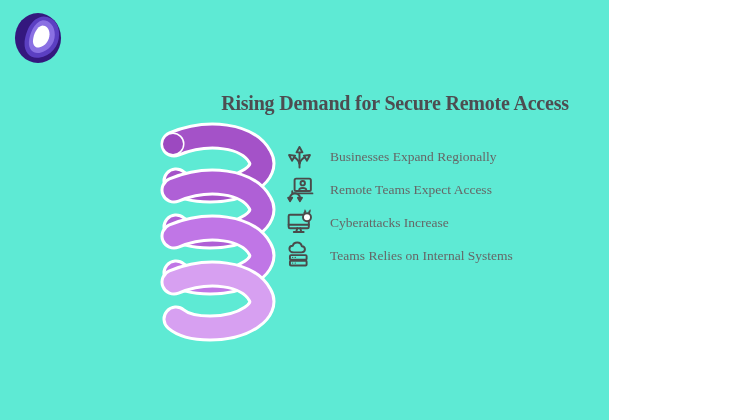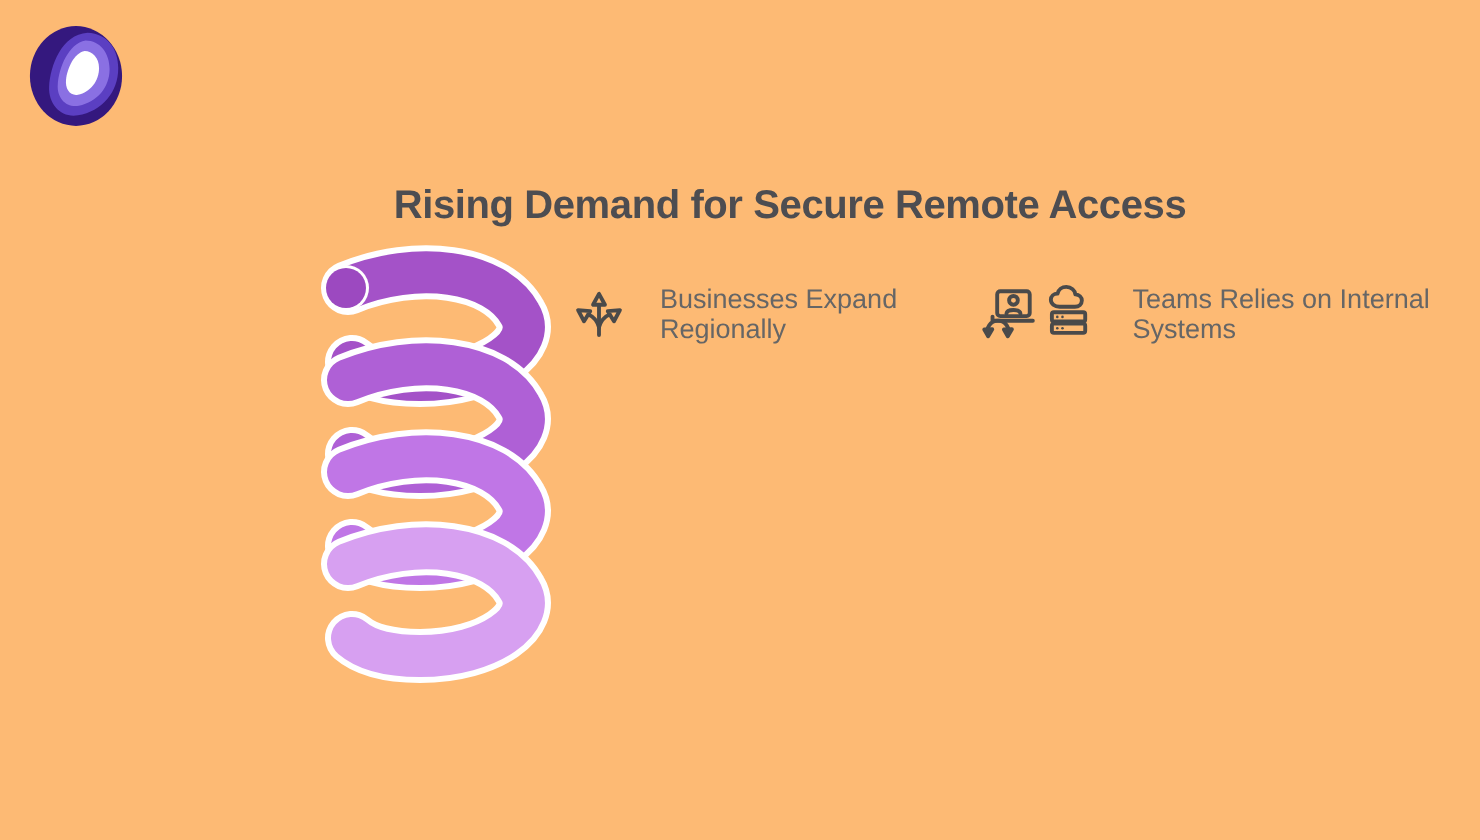--- a/index.html
+++ b/index.html
@@ -1,38 +1,38 @@
 <!DOCTYPE html>
 <html><head>
 <meta charset="utf-8">
 <style>
   html,body{margin:0;padding:0;background:#fff;}
   *{box-sizing:border-box;}
   #canvas{
     position:relative;
-    width:740px;height:420px;
-    background:#fdba74;
+    width:609px;height:420px;
+    background:#5eead4;
     overflow:hidden;
-    font-family:Liberation Sans, sans-serif;
+    font-family:Liberation Serif, serif;
   }
   .brand-logo{
     position:absolute;left:14px;top:11px;width:48px;height:54px;
   }
   .page-title{
     position:absolute;left:150px;top:92px;width:490px;
     text-align:center;
     font-size:20px;font-weight:bold;color:#4d4d51;
     letter-spacing:-0.2px;
   }
   .spiral{
     position:absolute;left:146px;top:120px;width:138px;height:224px;
   }
   .feature-list{
     position:absolute;left:283px;top:140px;
-    display:flex;flex-direction:row;gap:0;
+    display:flex;flex-direction:column;gap:0;
   }
   .feature-row{
     display:flex;align-items:center;height:33px;
   }
   .feature-icon{
     width:32px;height:32px;flex:0 0 32px;
     display:flex;align-items:center;justify-content:center;
   }
   .feature-icon svg{width:31px;height:31px;}
   .feature-label{
@@ -100,22 +100,38 @@
         <svg viewBox="0 0 24 24" class="line-icon">
           <rect x="8.2" y="3.6" width="12.6" height="9.6" rx="1.2"></rect>
           <circle cx="14.5" cy="7.1" r="1.7"></circle>
           <path d="M11.8 12.2 C12 10.4 17 10.4 17.2 12.2"></path>
           <path d="M6.4 13.4 L6.4 15 L22 15"></path>
           <path d="M4.7 20.6 A4.1 4.1 0 1 1 12.3 20.6"></path>
           <path d="M4.7 21 L3.2 18.4 L6.3 18.3 Z"></path>
           <path d="M12.3 21 L10.8 18.4 L13.9 18.3 Z"></path>
         </svg>
       </span>
+      <span class="feature-label">Remote Teams Expect Access</span>
     </div>
 
+    <div class="feature-row">
+      <span class="feature-icon">
+        <svg viewBox="0 0 24 24" class="line-icon">
+          <rect x="3.6" y="6" width="15.6" height="10.4" rx="1"></rect>
+          <path d="M3.6 13.8 H19.2"></path>
+          <path d="M10.3 16.4 L9.4 19.3 M12.6 16.4 L13.4 19.3"></path>
+          <path d="M7.6 19.4 H15.2"></path>
+          <circle cx="17.8" cy="8" r="3.1" class="fillmask" stroke="#4a4a4a"></circle>
+          <path d="M15.8 4.7 L16.5 3.4 M19.4 4.5 L19.9 3.2"></path>
+          <circle cx="16.2" cy="2.5" r="0.5" class="dot"></circle>
+          <circle cx="20.3" cy="2.4" r="0.5" class="dot"></circle>
+        </svg>
+      </span>
+      <span class="feature-label">Cyberattacks Increase</span>
+    </div>
 
     <div class="feature-row">
       <span class="feature-icon">
         <svg viewBox="0 0 24 24" class="line-icon">
           <path d="M7.6 9.6 C5.6 9.6 4.2 8.4 4.2 6.9 C4.2 5.5 5.3 4.5 6.8 4.5 C7.1 2.9 8.5 1.9 10.2 1.9 C12.1 1.9 13.5 3.2 13.7 4.8 C15.2 4.9 16.2 5.9 16.2 7.2 C16.2 8.6 15.1 9.6 13.5 9.6 Z"></path>
           <rect x="4.6" y="11.7" width="12.9" height="3.6" rx="0.8"></rect>
           <rect x="4.6" y="16.1" width="12.9" height="3.6" rx="0.8"></rect>
           <circle cx="6.7" cy="13.5" r="0.5" class="dot"></circle>
           <circle cx="8.7" cy="13.5" r="0.5" class="dot"></circle>
           <circle cx="6.7" cy="17.9" r="0.5" class="dot"></circle>

